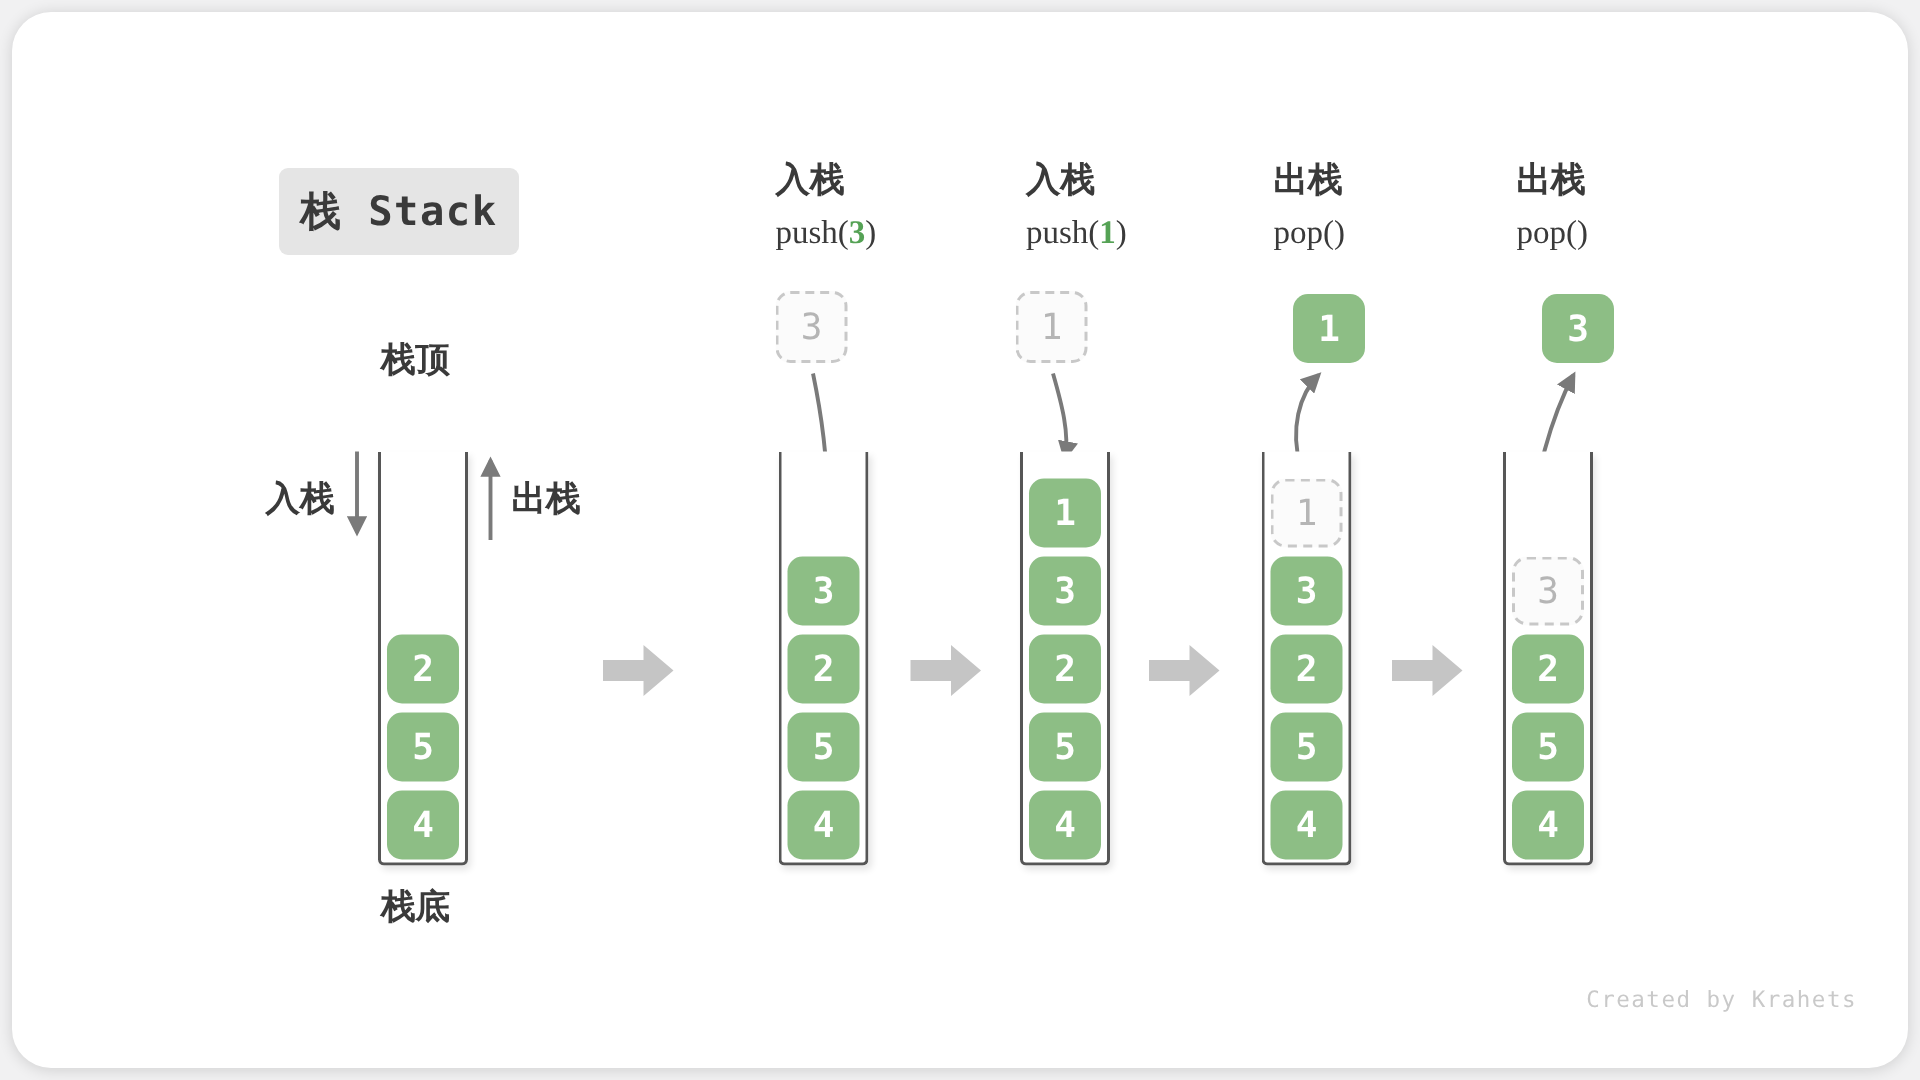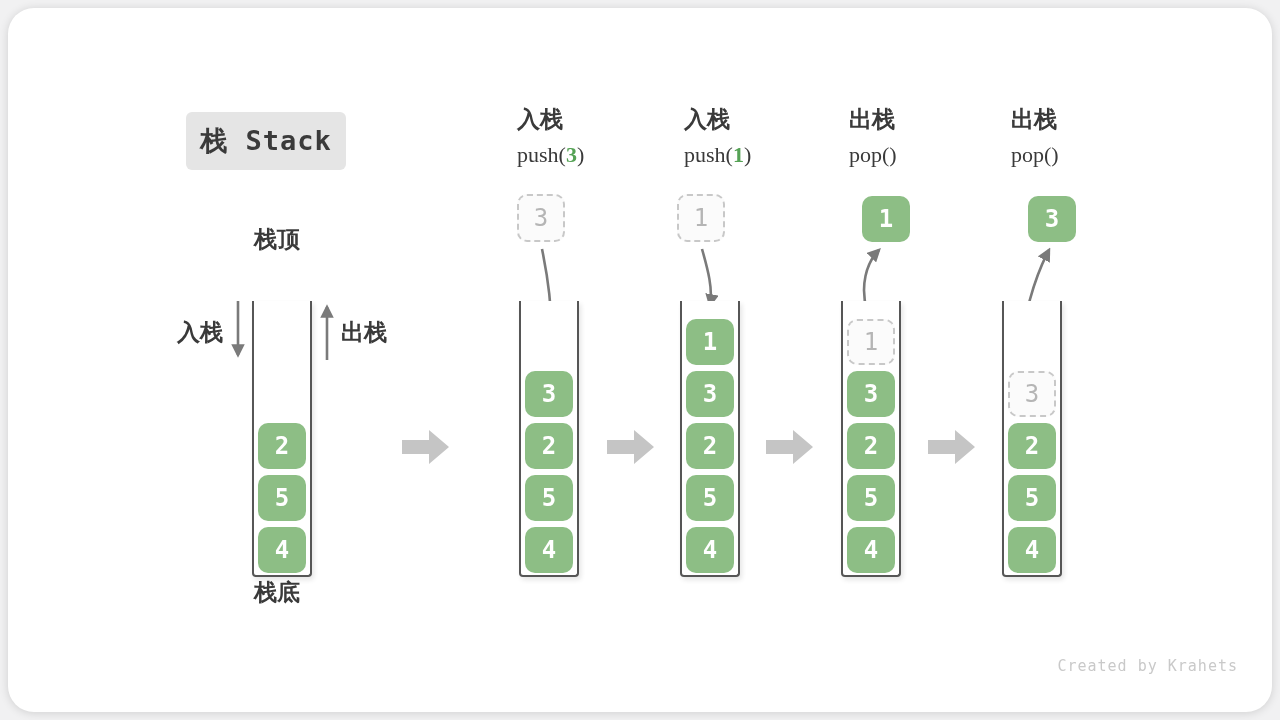--- a/index.html
+++ b/index.html
@@ -33,21 +33,21 @@
     display:flex;align-items:center;justify-content:center;
     font-family:"DejaVu Sans Mono","Liberation Sans",monospace,sans-serif;
     font-weight:700;font-size:27px;color:var(--text-dark);
     letter-spacing:1px;
   }
   .zh-label{
     position:absolute;color:var(--text-dark);
     font-weight:700;font-size:23px;white-space:nowrap;
   }
   .lbl-stack-top{left:254px;top:224px;}
-  .lbl-stack-bottom{left:254px;top:577px;font-family:Liberation Mono, monospace;}
+  .lbl-stack-bottom{left:254px;top:589px;font-family:Liberation Mono, monospace;}
   .lbl-push-side{left:177px;top:317px;}
   .lbl-pop-side{left:341px;top:317px;}
   .col-header{position:absolute;top:104px;white-space:nowrap;}
   .col-header .zh{font-weight:700;font-size:23px;color:var(--text-dark);}
   .col-header .code{
     margin-top:7px;
     font-family:Liberation Serif, serif;
     font-size:22px;color:var(--text-dark);
   }
   .col-header .code .num{color:var(--code-num-green);font-weight:700;}

